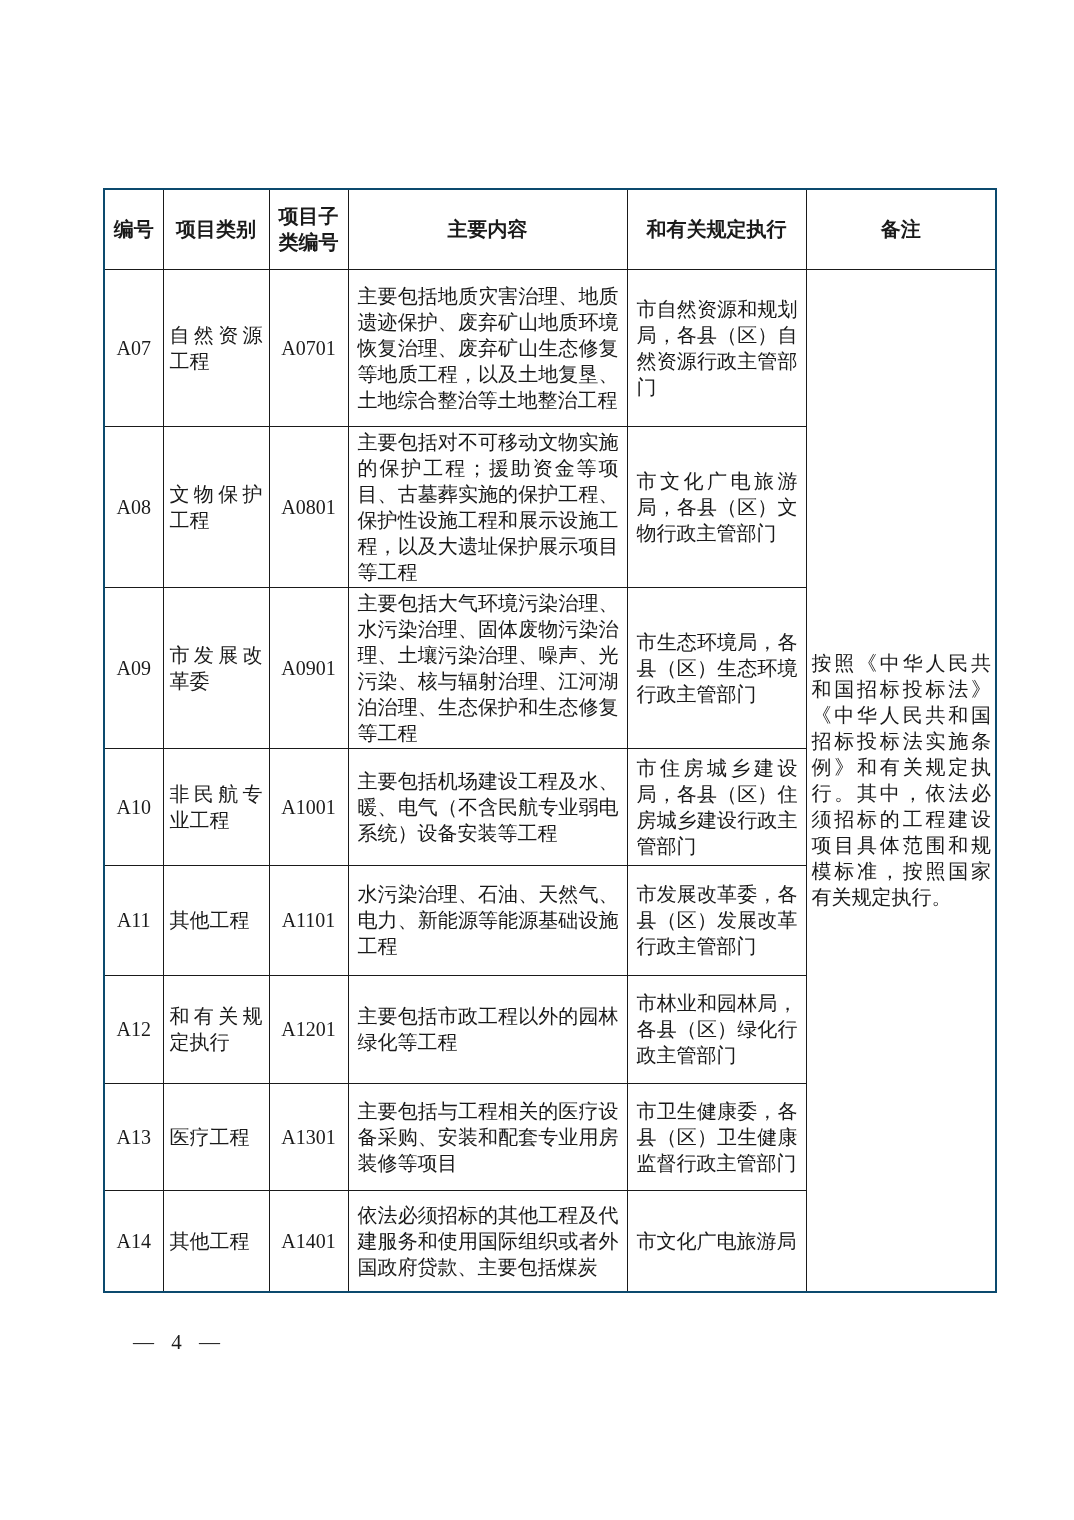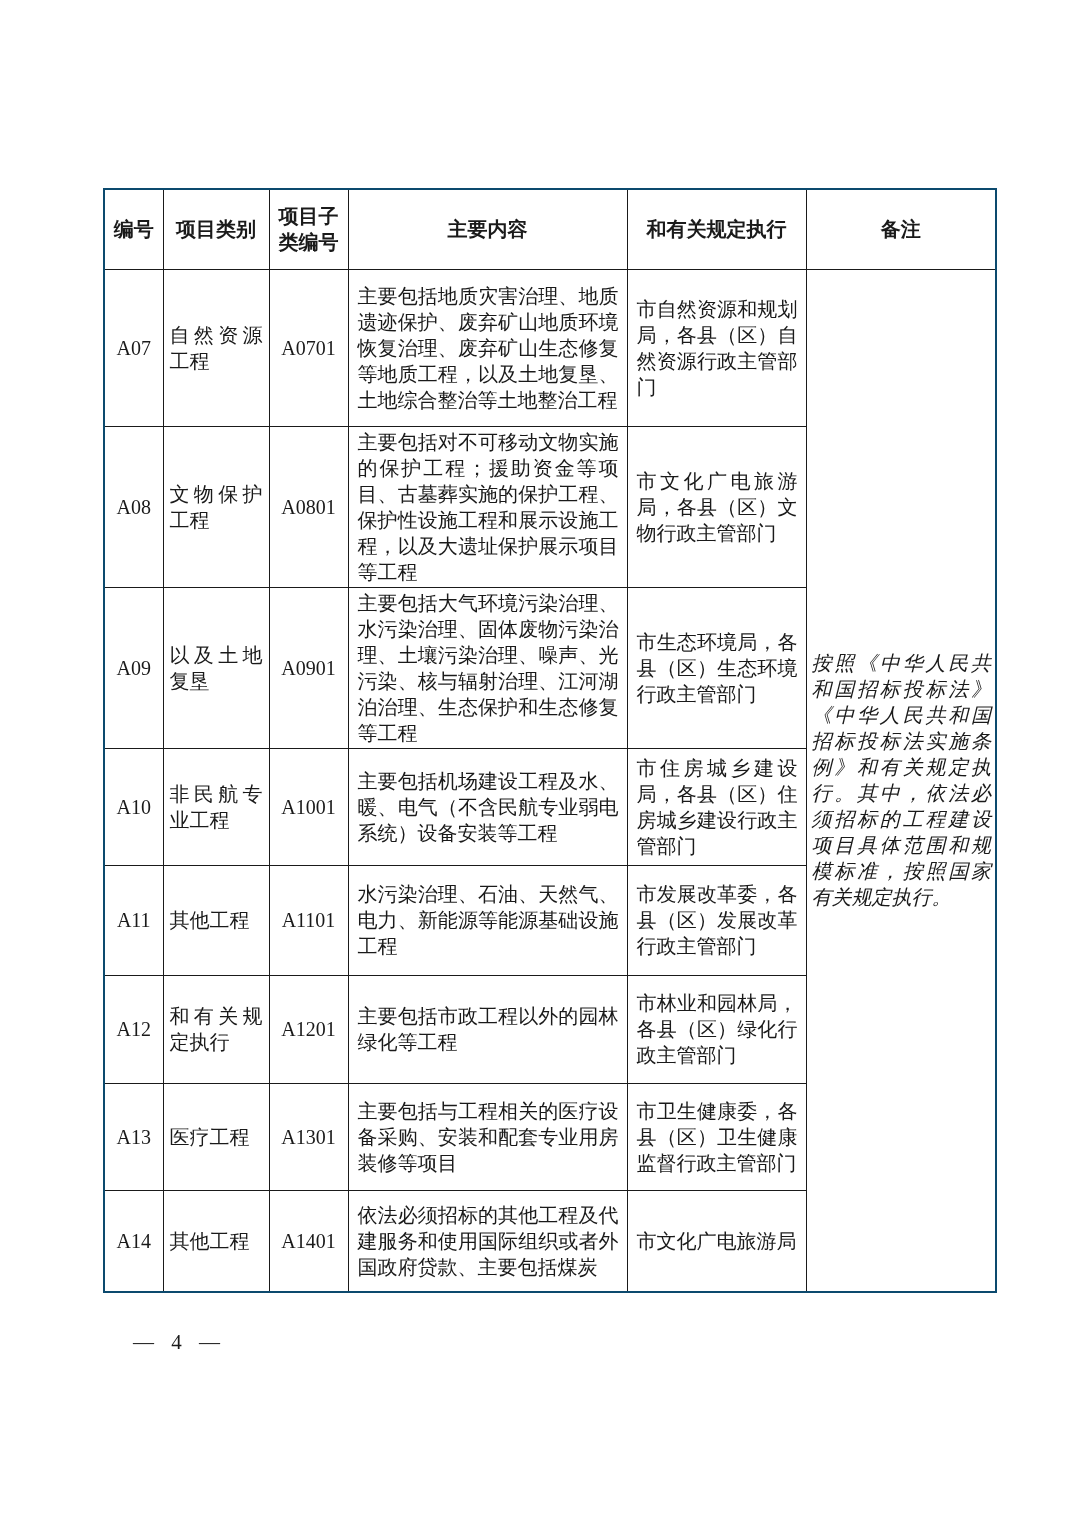--- a/index.html
+++ b/index.html
@@ -48,21 +48,20 @@
   td.dept-cell{
     text-align:justify;
     text-justify:inter-character;
     padding:2px 8px 2px 9px;
   }
   td.remark-cell{
     text-align:justify;
     text-justify:inter-character;
     padding:2px 4px 2px 5px;
     vertical-align:middle;
-    font-style:italic;
   }
   .page-footer{
     position:absolute;
     left:133px;top:1330px;
     font-size:21px;
     letter-spacing:6px;
     color:#1a1a1a;
     font-family:"Liberation Serif","DejaVu Serif",serif;
   }
 </style>
@@ -102,21 +101,21 @@
       <tr style="height:153px">
         <td class="center-cell">A08</td>
         <td class="cat-cell">文物保护工程</td>
         <td class="center-cell">A0801</td>
         <td class="content-cell">主要包括对不可移动文物实施的保护工程；援助资金等项目、古墓葬实施的保护工程、保护性设施工程和展示设施工程，以及大遗址保护展示项目等工程</td>
         <td class="dept-cell">市文化广电旅游局，各县（区）文物行政主管部门</td>
       </tr>
 
       <tr style="height:160px">
         <td class="center-cell">A09</td>
-        <td class="cat-cell">以及土地复垦</td>
+        <td class="cat-cell">市发展改革委</td>
         <td class="center-cell">A0901</td>
         <td class="content-cell">主要包括大气环境污染治理、水污染治理、固体废物污染治理、土壤污染治理、噪声、光污染、核与辐射治理、江河湖泊治理、生态保护和生态修复等工程</td>
         <td class="dept-cell">市生态环境局，各县（区）生态环境行政主管部门</td>
       </tr>
 
       <tr style="height:117px">
         <td class="center-cell">A10</td>
         <td class="cat-cell">非民航专业工程</td>
         <td class="center-cell">A1001</td>
         <td class="content-cell">主要包括机场建设工程及水、暖、电气（不含民航专业弱电系统）设备安装等工程</td>

